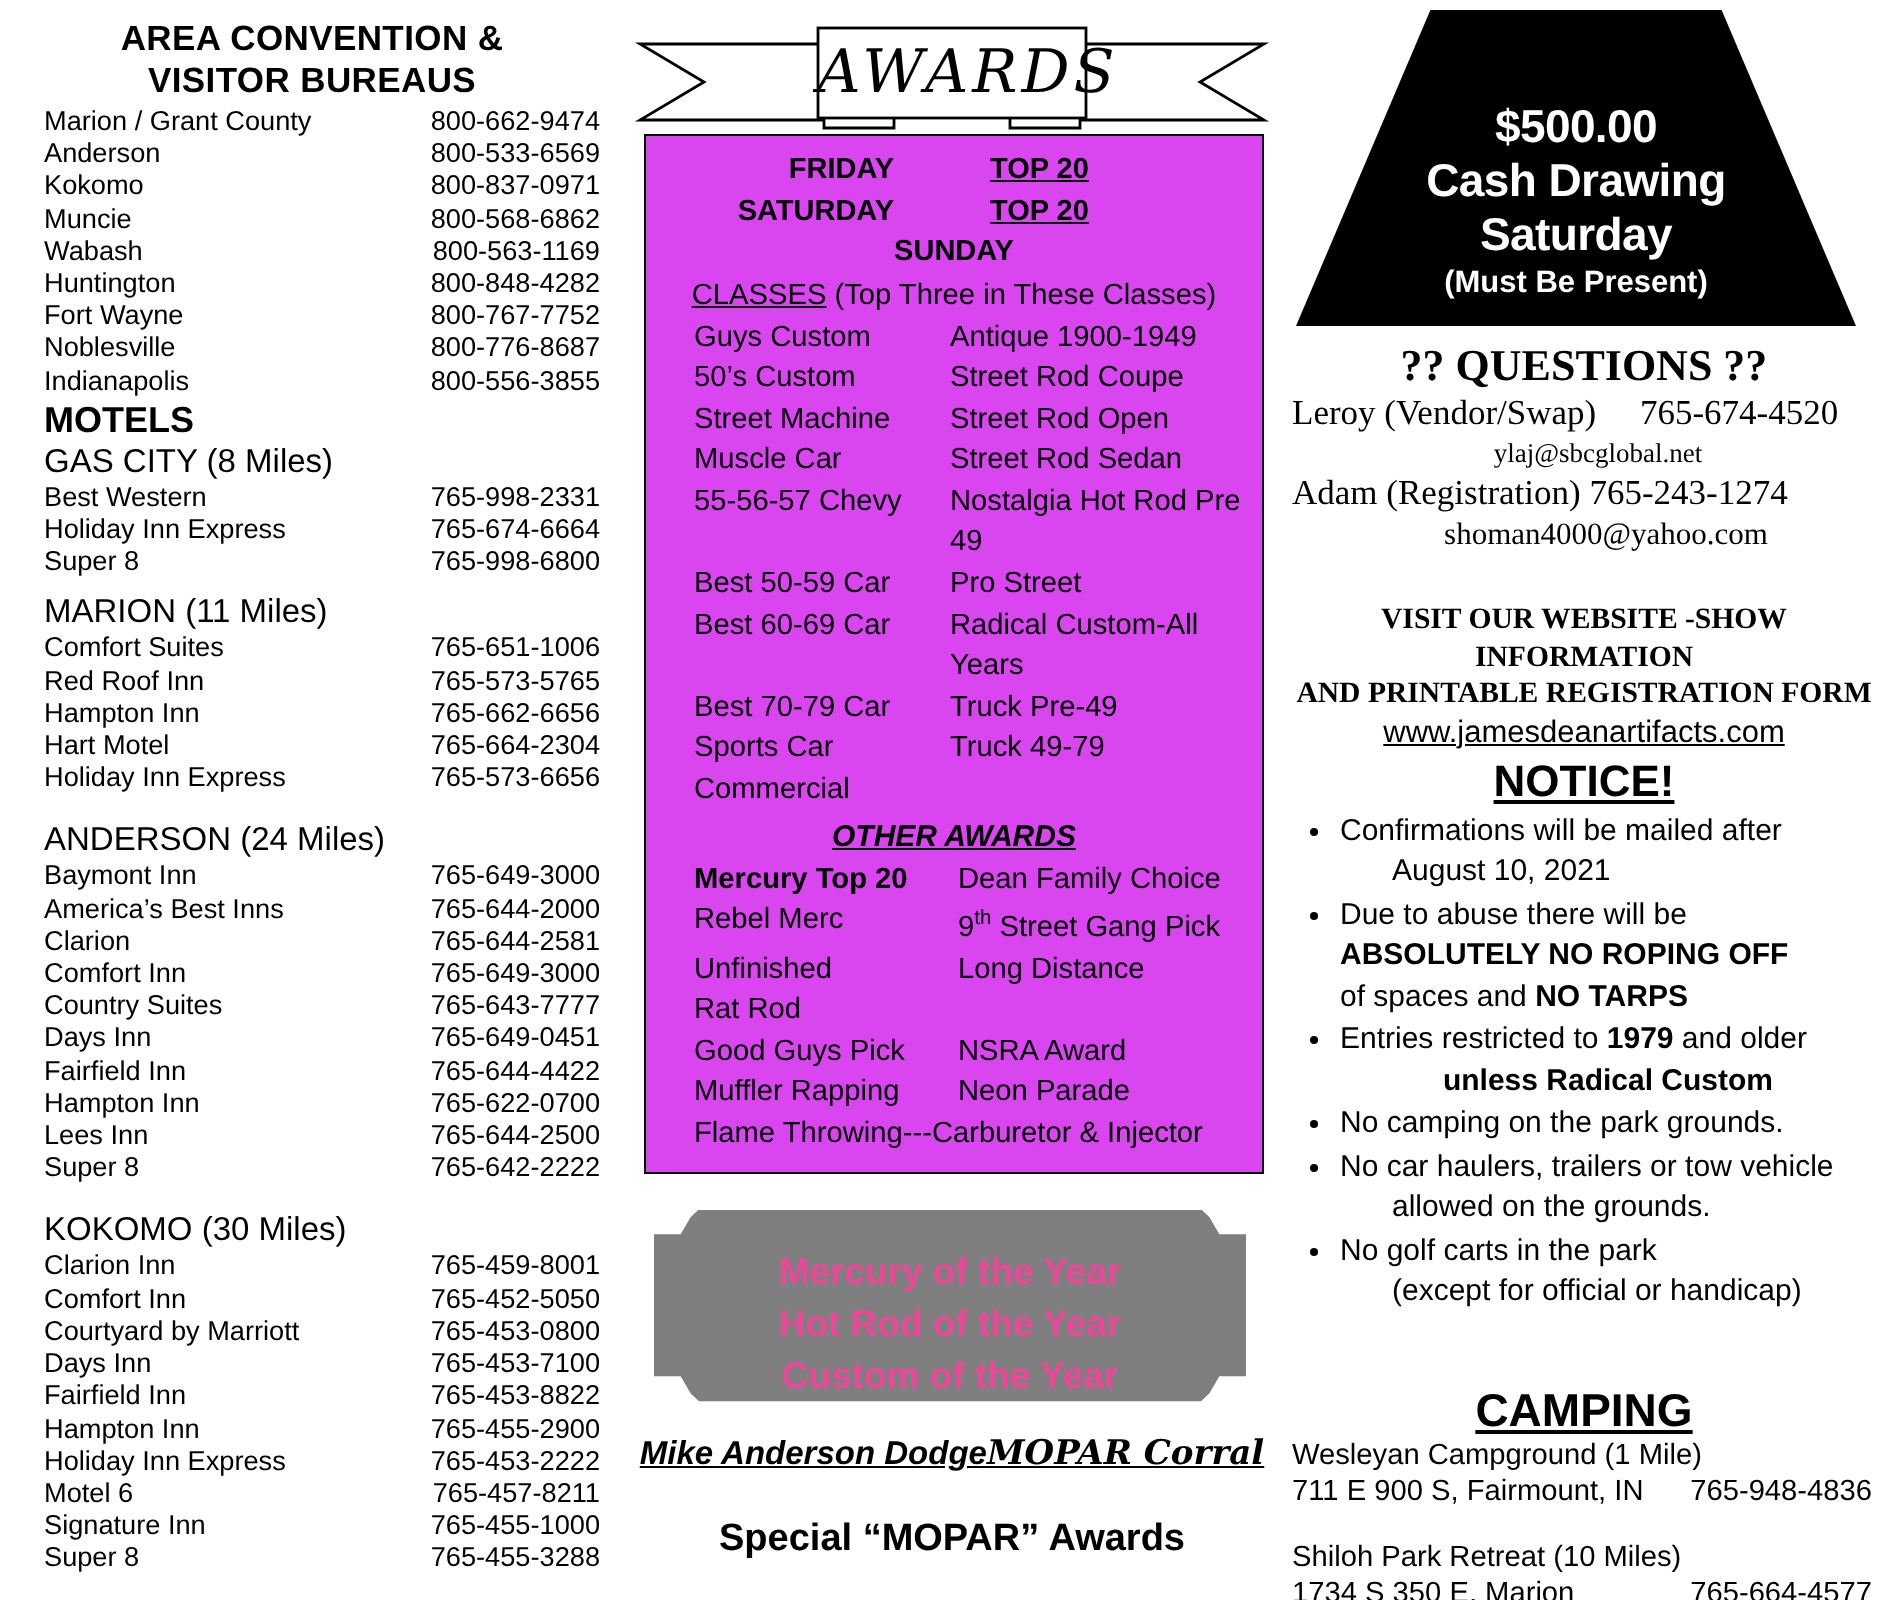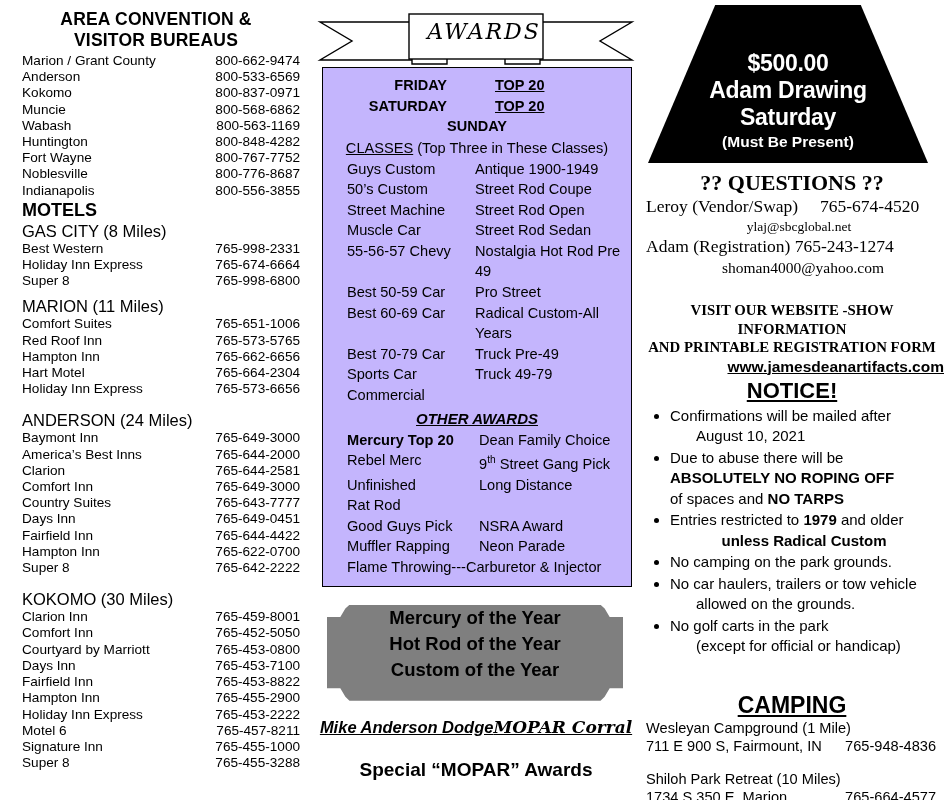--- a/index.html
+++ b/index.html
@@ -70,30 +70,30 @@
     margin-top: 8px;
   }
   .ribbon-svg { display: block; }
   .ribbon-text {
     position: absolute;
     left: 16px; right: 0;
     top: 11px;
     text-align: center;
     font-family: "DejaVu Serif", serif;
     font-style: italic;
-    font-size: 22px;
+    font-size: 30px;
     letter-spacing: 2px;
     pointer-events: none;
   }
 
   .awards-box {
     border: 1.6px solid #000;
     margin: 1px 8px 18px 10px;
     padding: 7px 0 8px 0;
-    background: #c4b5fd;
+    background: #d946ef;
   }
   .aw-daygrid {
     display: grid;
     grid-template-columns: 1fr 1fr;
     font-weight: bold;
     font-size: 14.5px;
     line-height: 20.5px;
   }
   .aw-daygrid .d1 { text-align: right;  padding-right: 30px; }
   .aw-daygrid .d2 { text-align: left;   padding-left: 18px; }
@@ -162,22 +162,22 @@
         100% 87%, 95.5% 87%, 93.8% 96%, 92.4% 100%,
         7.6% 100%, 6.2% 96%, 4.5% 87%, 0% 87%);
   }
   .plaque-lines {
     position: absolute;
     left: 15px; top: 0;
     width: 296px; height: 96px;
     display: flex;
     flex-direction: column;
     align-items: center;
-    justify-content: flex-start;
-    color: #000000;
+    justify-content: flex-end;
+    color: #ec4899;
     font-weight: bold;
     font-size: 18.5px;
     line-height: 26px;
   }
   .mopar-line {
     text-align: center;
     margin-top: 14px;
     white-space: nowrap;
   }
   .mopar-a {
@@ -269,25 +269,24 @@
   .website-block {
     text-align: center;
     font-family: "Liberation Serif", serif;
     font-weight: bold;
     font-size: 14.8px;
     line-height: 18.5px;
     margin-top: 22px;
   }
   .website-url {
     font-family: "Liberation Sans", sans-serif;
-    font-weight: bold;
+    font-weight: normal;
     font-size: 15.5px;
     text-decoration: underline;
     line-height: 20px;
-    text-align: right;
   }
   .notice-hd {
     text-align: center;
     font-weight: bold;
     font-size: 22px;
     line-height: 26px;
     text-decoration: underline;
     margin-top: 1px;
   }
   ul.notice-list {
@@ -448,20 +447,24 @@
             <span class="nm">Days Inn</span>
             <span class="ph">765-649-0451</span>
           </div>
           <div class="row">
             <span class="nm">Fairfield Inn</span>
             <span class="ph">765-644-4422</span>
           </div>
           <div class="row">
             <span class="nm">Hampton Inn</span>
             <span class="ph">765-622-0700</span>
+          </div>
+          <div class="row">
+            <span class="nm">Lees Inn</span>
+            <span class="ph">765-644-2500</span>
           </div>
           <div class="row">
             <span class="nm">Super 8</span>
             <span class="ph">765-642-2222</span>
           </div>
         </div>
         <div class="gap"></div>
         <div class="city-hd">KOKOMO  (30 Miles)</div>
         <div class="cvb-list">
           <div class="row">
@@ -601,21 +604,21 @@
     <div class="special-mopar">Special “MOPAR” Awards</div>
 
   </div>
 
   <div class="col-right">
 
     <div class="cash-wrap">
       <div class="cash-shape"></div>
       <div class="cash-text">
         <div class="l1">$500.00</div>
-        <div class="l2">Adam Drawing</div>
+        <div class="l2">Cash Drawing</div>
         <div class="l3">Saturday</div>
         <div class="l4">(Must Be Present)</div>
       </div>
     </div>
 
     <div class="questions-hd">??  QUESTIONS  ??</div>
 
     <div class="q-serif q-left">
       <span>Leroy (Vendor/Swap)</span>
       &nbsp;&nbsp;&nbsp;

